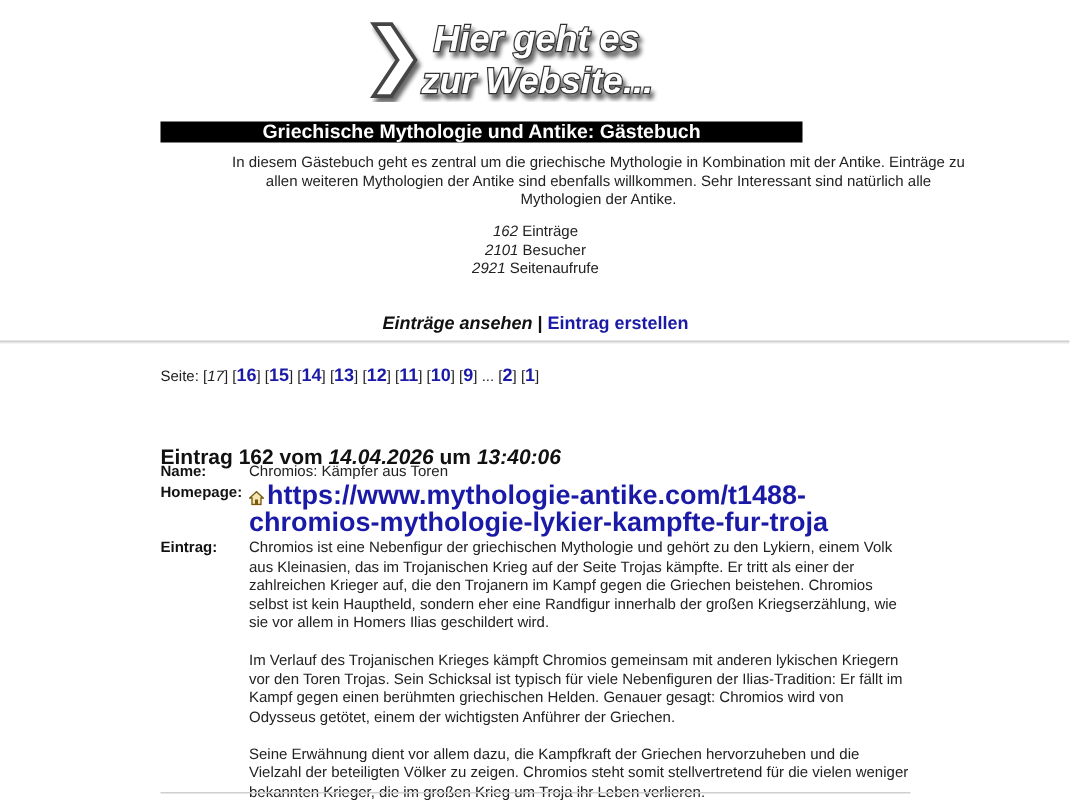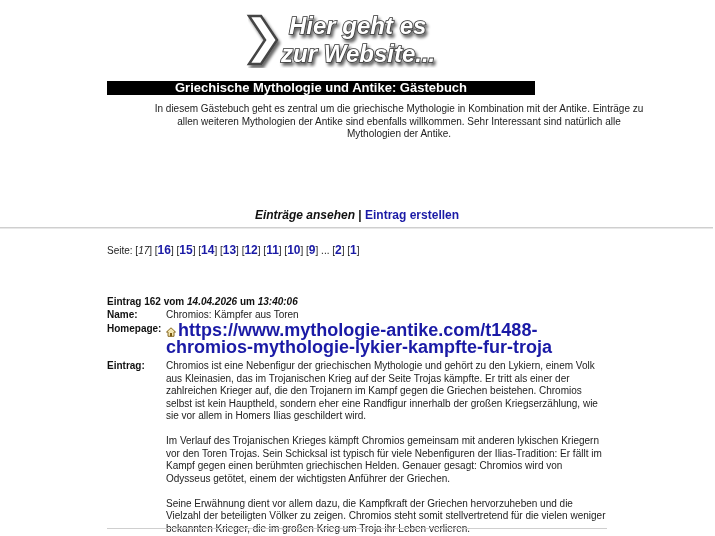--- a/index.html
+++ b/index.html
@@ -39,21 +39,21 @@
     position: absolute; left: 0; top: 227px; width: 713px; height: 0;
     border-top: 1px solid #cfcfcf; border-bottom: 1px solid #e8e8e8;
   }
   .pager {
     position: absolute; left: 107px; top: 243px; font-size: 10px; color: #222;
     white-space: nowrap;
   }
   .pager i { font-style: italic; margin-top: 42px; }
   .pager a { color: #1a1aa6; font-weight: bold; font-size: 12px; text-decoration: none; }
   .entry-head {
-    position: absolute; left: 107px; top: 296px; font-size: 10px; font-weight: bold; color: #111;
+    position: absolute; left: 107px; top: 296px; font-size: 14px; font-weight: bold; color: #111;
   }
   .entry-head i { font-style: italic; }
   .row { position: absolute; left: 107px; font-size: 10px; color: #222; }
   .row .lbl { position: absolute; left: 0; top: 0; width: 58px; font-weight: bold; color: #111; }
   .row .val { position: absolute; left: 59px; top: 0; width: 441px; line-height: 12.5px; }
   .row-name { top: 309px; }
   .row-home { top: 323px; }
   .row-home .val a {
     color: #1a1aa6; font-weight: bold; font-size: 18px; text-decoration: none; line-height: 14px;
   }
@@ -87,20 +87,23 @@
     <text id="logo-l1" x="44" y="24" font-family="Liberation Sans, sans-serif" font-size="24" font-weight="bold" font-style="italic" fill="#fff" stroke="#333" stroke-width="1.6" paint-order="stroke" filter="url(#sh)">Hier geht es</text>
     <text id="logo-l2" x="36" y="52" font-family="Liberation Sans, sans-serif" font-size="24" font-weight="bold" font-style="italic" fill="#fff" stroke="#333" stroke-width="1.6" paint-order="stroke" filter="url(#sh)">zur Website...</text>
   </svg>
 </a>
 
 <div class="title-bar">Griechische Mythologie und Antike: Gästebuch</div>
 
 <div class="intro">In diesem Gästebuch geht es zentral um die griechische Mythologie in Kombination mit der Antike. Einträge zu allen weiteren Mythologien der Antike sind ebenfalls willkommen. Sehr Interessant sind natürlich alle Mythologien der Antike.</div>
 
 <div class="stats">
+  <div><i>162</i> <span>Einträge</span></div>
+  <div><i>2101</i> <span>Besucher</span></div>
+  <div><i>2921</i> <span>Seitenaufrufe</span></div>
 </div>
 
 <div class="nav">
   <span class="current">Einträge ansehen</span>
   <span class="sep">|</span>
   <a>Eintrag erstellen</a>
 </div>
 
 <div class="hr-full"></div>
 

